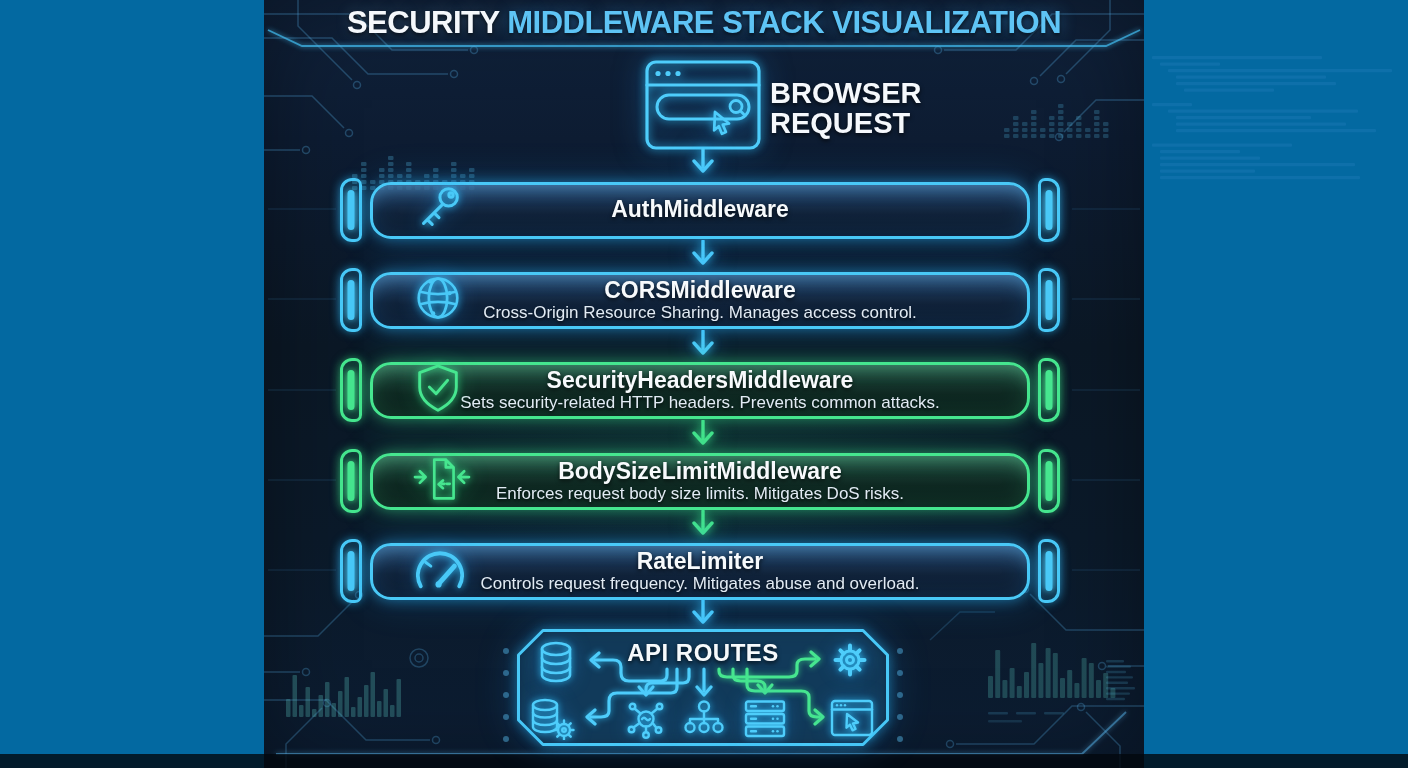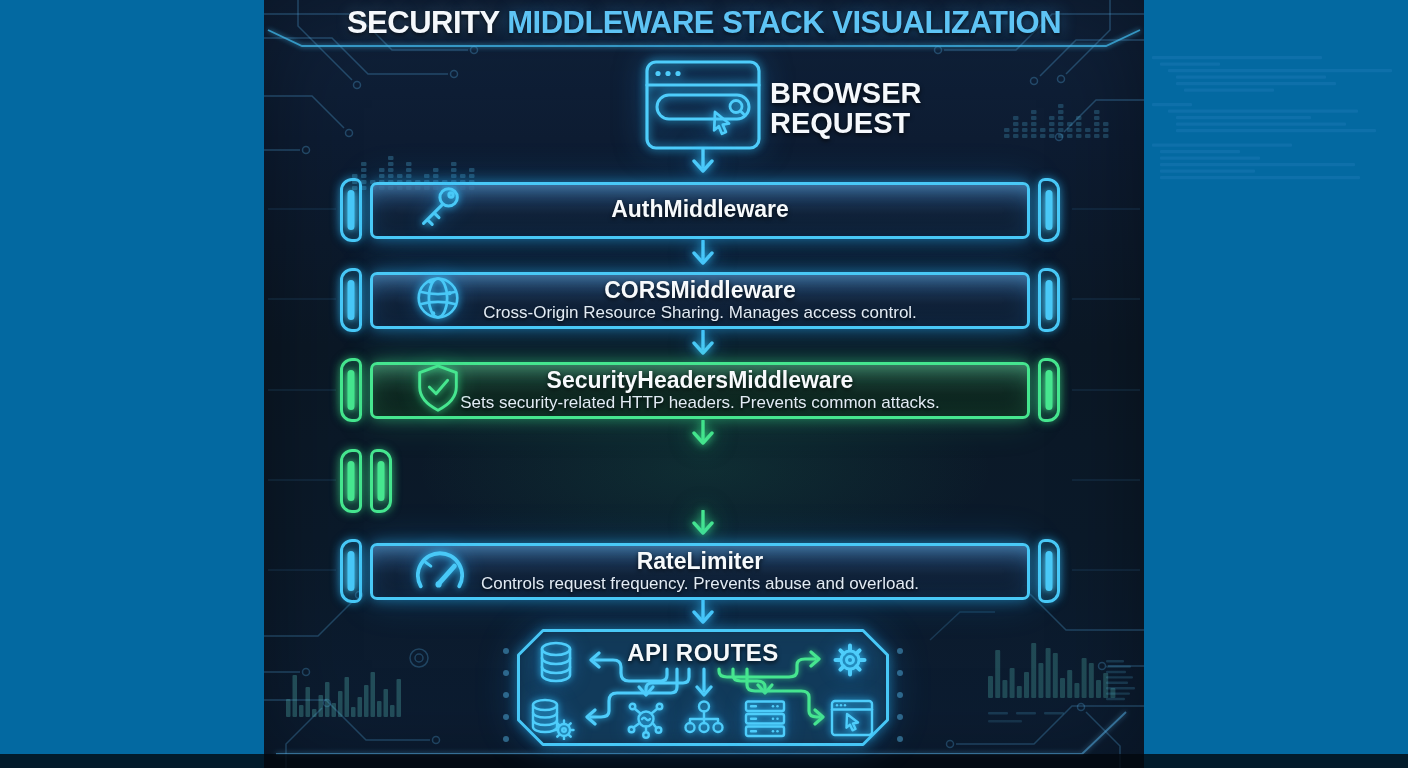--- a/index.html
+++ b/index.html
@@ -38,21 +38,21 @@
   .t-green{color:#46e68f;}
   .bracket{width:22px;height:64px;border:3px solid currentColor;box-sizing:border-box;position:relative;
          box-shadow:0 0 9px rgba(0,0,0,0);}
   .t-blue .bracket{box-shadow:0 0 10px rgba(45,190,255,.55),inset 0 0 8px rgba(45,190,255,.25);}
   .t-green .bracket{box-shadow:0 0 10px rgba(60,230,140,.55),inset 0 0 8px rgba(60,230,140,.25);}
   .b-left{border-radius:12px 7px 7px 12px;}
   .b-right{border-radius:7px 12px 12px 7px;}
   .lens{position:absolute;left:50%;top:50%;transform:translate(-50%,-50%);width:7px;height:40px;
          border-radius:4px;background:currentColor;
          box-shadow:0 0 7px currentColor,0 0 16px currentColor;}
-  .box{width:660px;height:57px;box-sizing:border-box;border-radius:7px;position:relative;
+  .box{width:660px;height:57px;box-sizing:border-box;border-radius:21px;position:relative;
          display:flex;align-items:center;justify-content:center;}
   .t-blue .box{border:3px solid #49c9f7;
          background:linear-gradient(180deg,rgba(46,86,132,.78),rgba(17,36,60,.93) 55%,rgba(12,26,46,.96));
          box-shadow:0 0 14px rgba(44,190,255,.5),0 0 38px rgba(30,150,240,.22),
                     inset 0 0 22px rgba(40,150,230,.18),inset 0 13px 16px -10px rgba(140,215,255,.35);}
   .t-green .box{border:3px solid #46e68f;
          background:linear-gradient(180deg,rgba(42,100,76,.72),rgba(15,42,34,.93) 55%,rgba(11,32,27,.96));
          box-shadow:0 0 14px rgba(60,225,140,.5),0 0 38px rgba(40,190,115,.22),
                     inset 0 0 22px rgba(60,210,140,.18),inset 0 13px 16px -10px rgba(150,255,200,.3);}
   .mw-icon{position:absolute;left:38px;top:50%;transform:translateY(-50%);display:block;
@@ -454,40 +454,54 @@
     </div>
     <div class="bracket b-right">
         <i class="lens"></i>
       </div>
   </div>
 
   <div class="card t-green" style="top:449px">
     <div class="bracket b-left">
         <i class="lens"></i>
       </div>
+    <div class="box">
+      <span class="mw-icon">
+        <svg class="stroke" width="62" height="54" viewBox="0 0 64 56" stroke-width="2.8">
+          <path d="M24 8 H36 L44 16 V48 H24 Z M36 8 V16 H44"></path>
+          <path d="M4 26 H13 M9 20 L15 26 L9 32"></path>
+          <path d="M60 26 H51 M55 20 L49 26 L55 32"></path>
+          <path d="M40 33 H32" stroke-dasharray="3 2.6"></path>
+          <path d="M33 29.5 L28.5 33.5 L33 37.5"></path>
+        </svg></span>
+      <div class="mw-text">
+        <div class="mw-name">BodySizeLimitMiddleware</div>
+        <div class="mw-desc">Enforces request body size limits. Mitigates DoS risks.</div>
+      </div>
+    </div>
     <div class="bracket b-right">
         <i class="lens"></i>
       </div>
   </div>
 
   <div class="card t-blue" style="top:539px">
     <div class="bracket b-left">
         <i class="lens"></i>
       </div>
     <div class="box">
       <span class="mw-icon">
         <svg class="stroke" width="58" height="50" viewBox="0 0 60 52" stroke-width="4">
           <path d="M10 44 A23 23 0 1 1 50 44"></path>
           <path d="M15 19 l5.5 4" stroke-width="3"></path>
           <path d="M29 41 L45 23" stroke-width="5"></path>
           <circle cx="28.5" cy="42" r="3.2" fill="currentColor" stroke="none"></circle>
         </svg></span>
       <div class="mw-text">
         <div class="mw-name">RateLimiter</div>
-        <div class="mw-desc">Controls request frequency. Prevents abuse and overload.</div>
+        <div class="mw-desc">Controls request frequency. Mitigates abuse and overload.</div>
       </div>
     </div>
     <div class="bracket b-right">
         <i class="lens"></i>
       </div>
   </div>
 
   <div id="api">
     <svg class="frame" width="372" height="117" viewBox="0 0 372 117">
       <polygon points="26,1.5 346,1.5 370.5,26 370.5,91 346,115.5 26,115.5 1.5,91 1.5,26" fill="rgba(14,30,52,.6)" stroke="#49c9f7" stroke-width="3" stroke-linejoin="round"></polygon>

